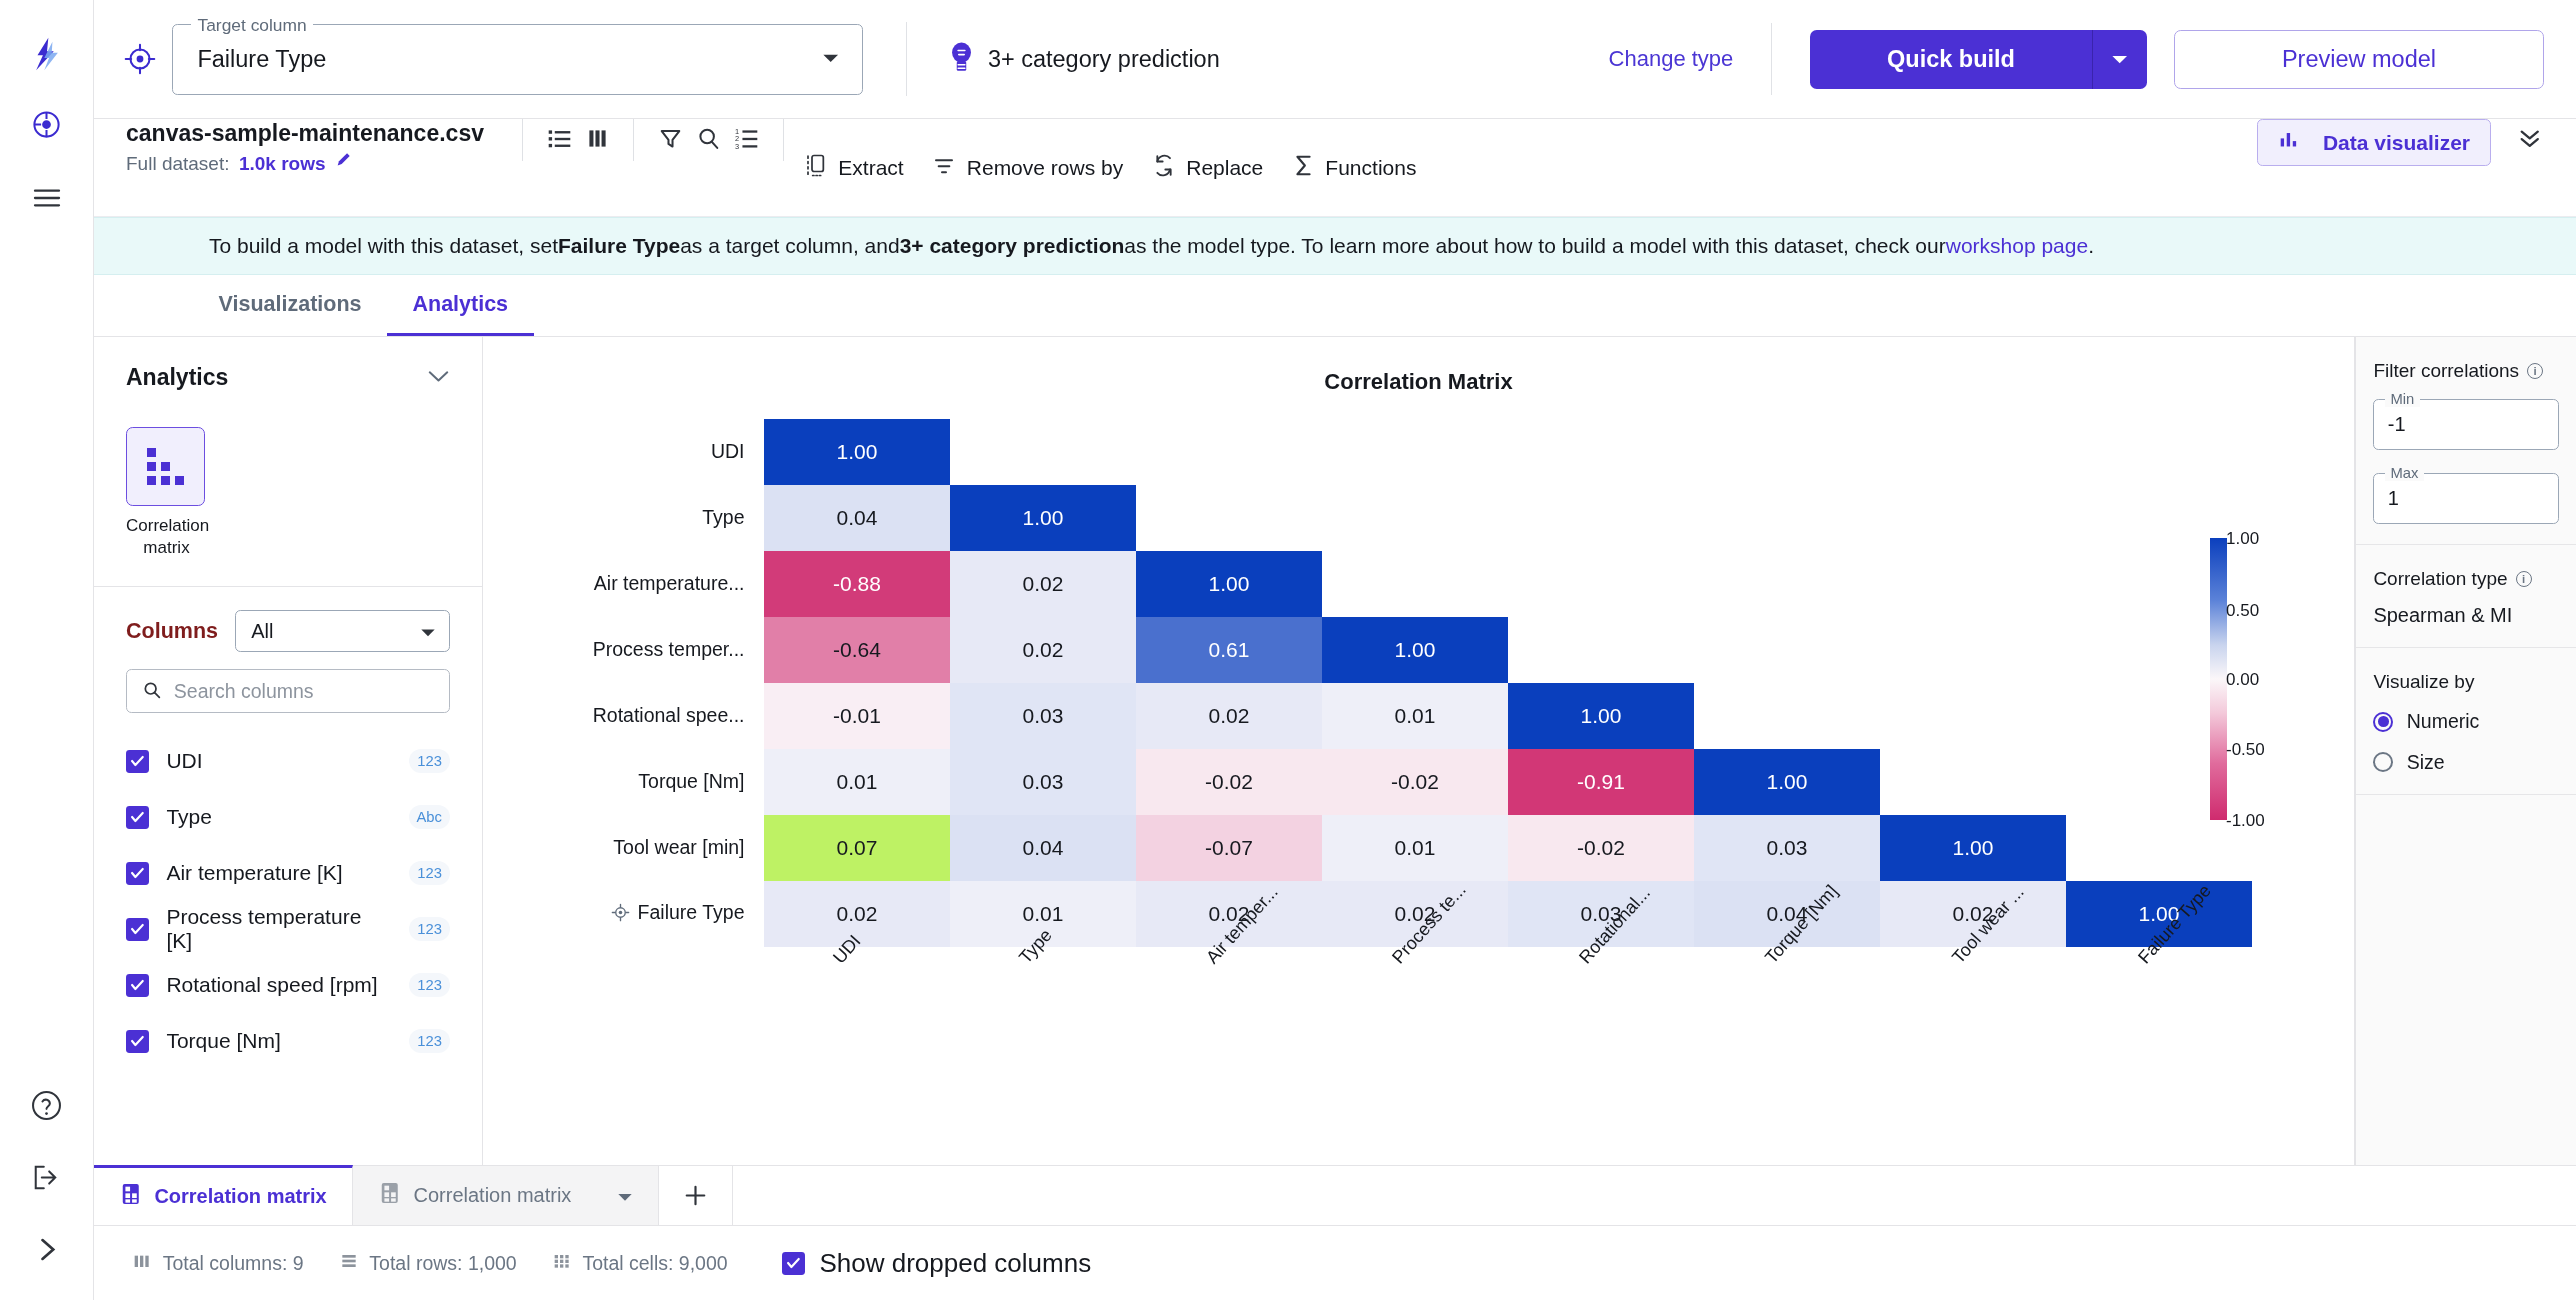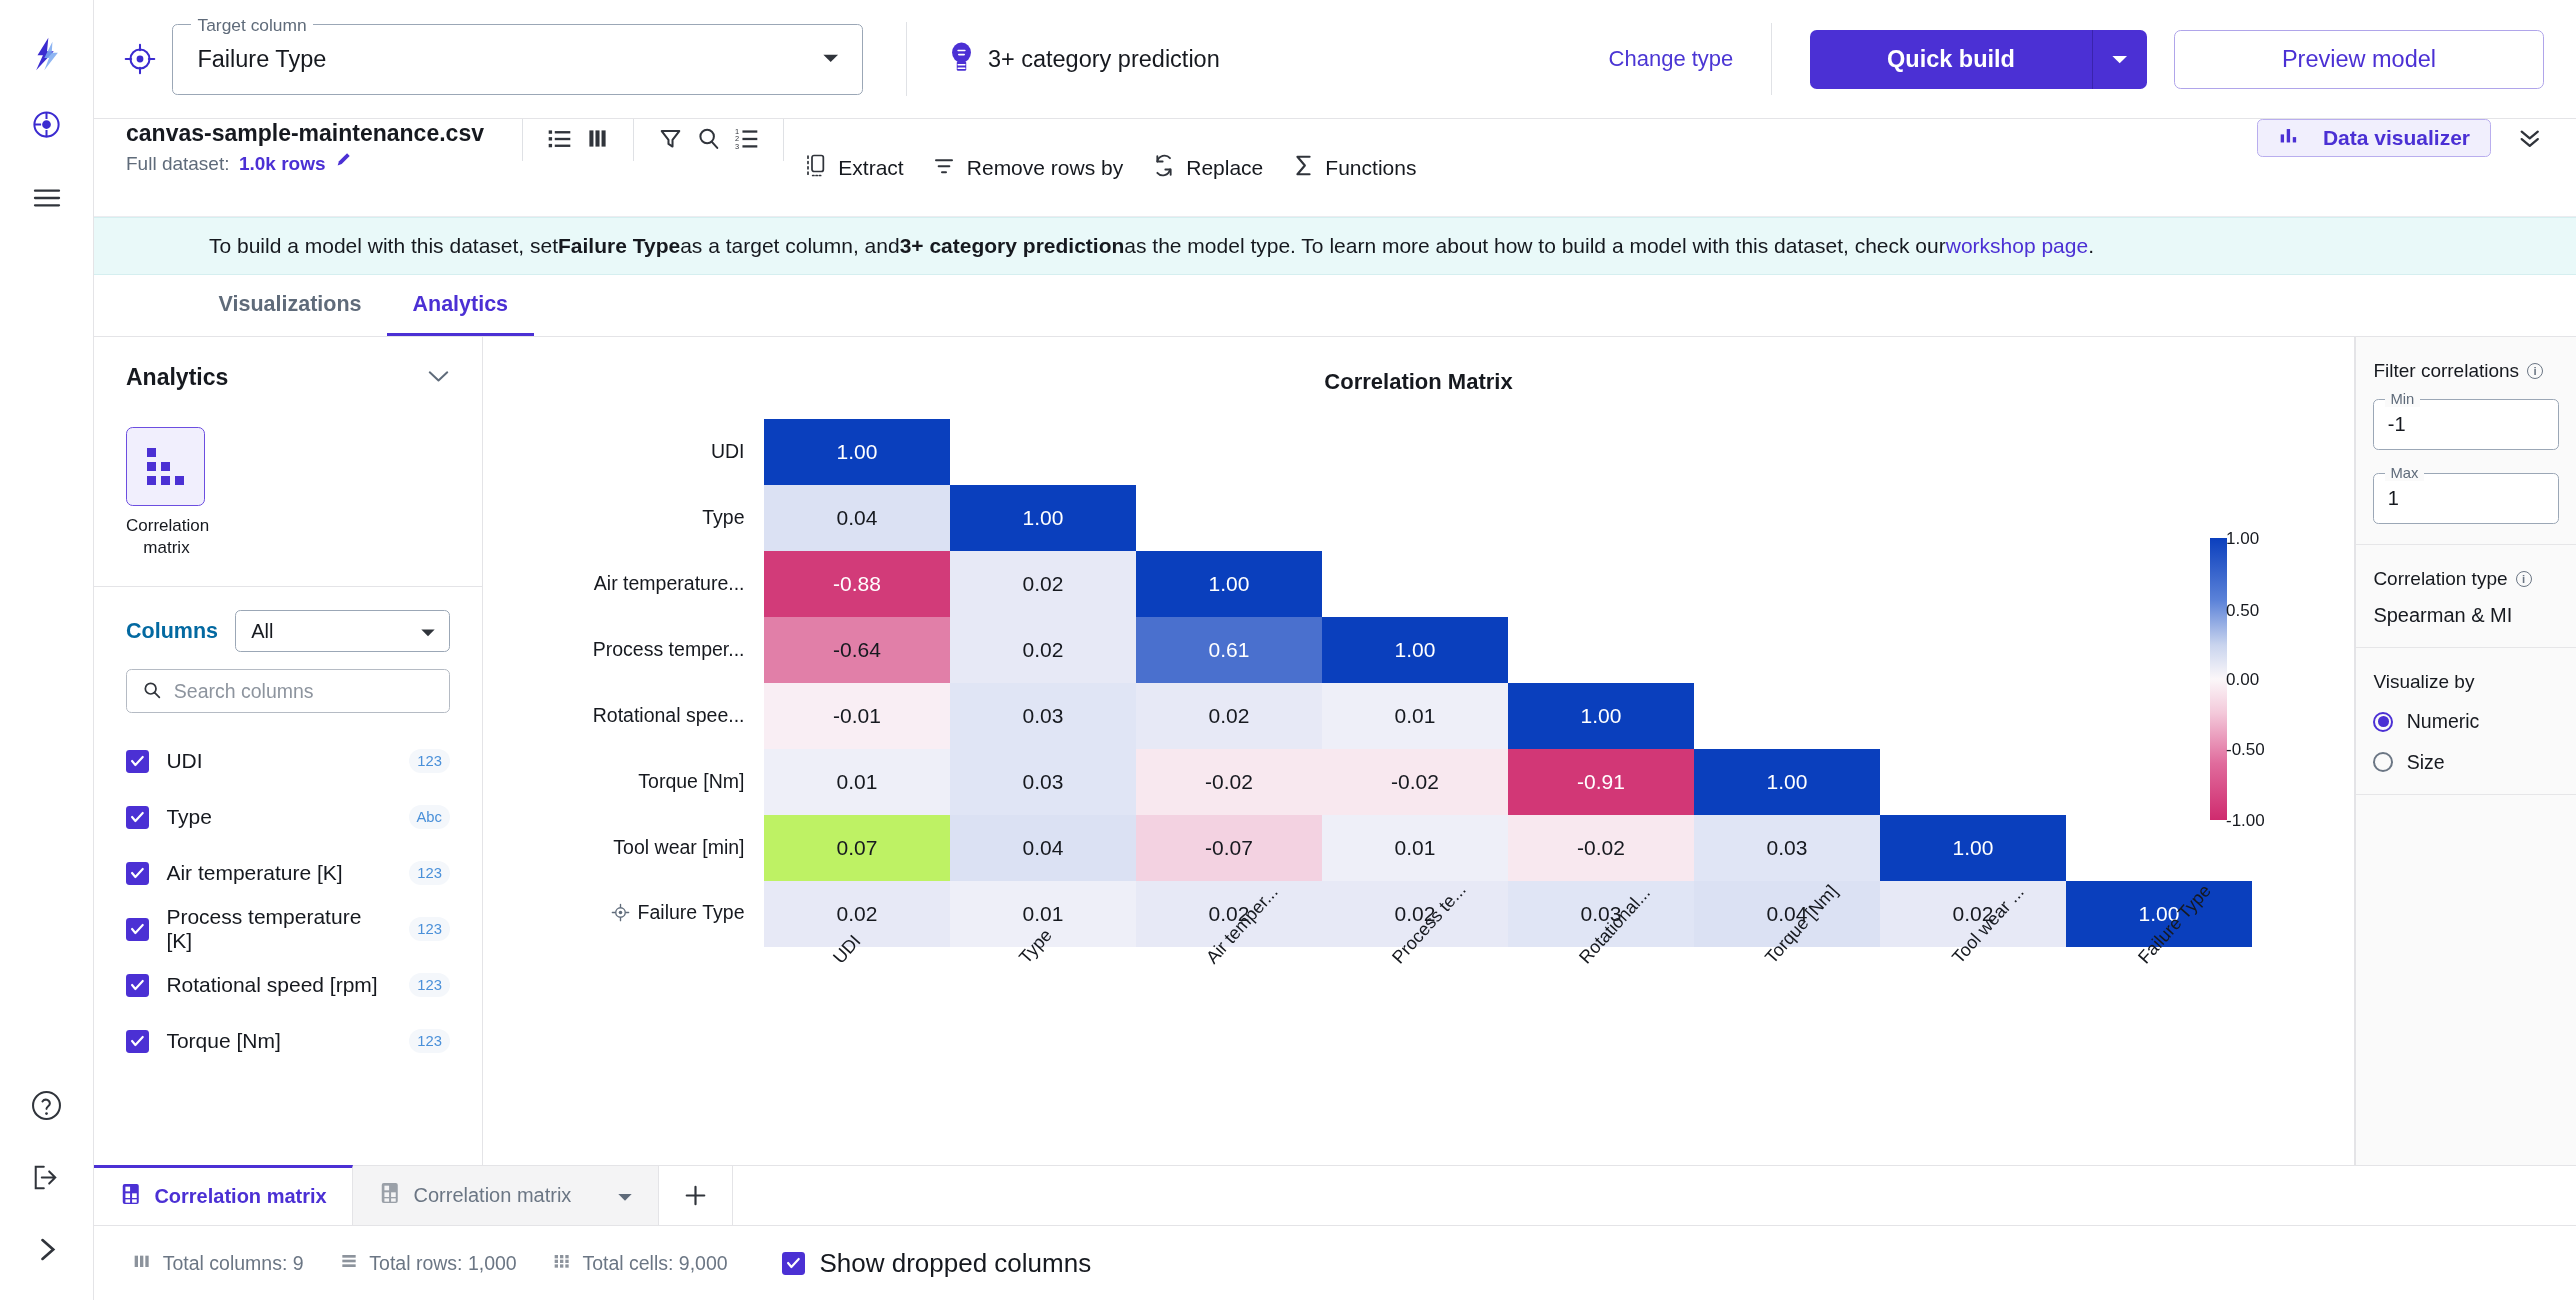--- a/index.html
+++ b/index.html
@@ -98,21 +98,21 @@
   }
   .ds-name { font-size: 23px; font-weight: bold; color: #16191f; line-height: 28px; }
   .ds-sub { font-size: 19px; color: #5f6b7a; margin-top: 5.4px; display: flex; align-items: center; gap: 9.4px; }
   .ds-sub .rows { color: #4b30d4; font-weight: bold; cursor: pointer; }
   .tool-sep { width: 0.7px; height: 42px; background: #dfe1e5; margin: 0 17.4px; }
   .tool-ico { width: 38px; height: 38px; display: flex; align-items: center; justify-content: center; cursor: pointer; }
   .tool-btn { display: flex; align-items: center; gap: 10.7px; font-size: 21px; color: #16191f; cursor: pointer; padding: 0 2.7px;}
   .dv-btn {
     margin-left: auto;
     background: #f1effd; color: #4b30d4; border: 0.7px solid #b9aeee; border-radius: 5.4px;
-    height: 38px; padding: 0 20px; display: flex; align-items: center; gap: 23px;
+    height: 47px; padding: 0 20px; display: flex; align-items: center; gap: 23px;
     font-size: 21px; font-weight: bold; cursor: pointer;
   }
   .chev-dd { margin-left: 20px; width: 38px; height: 38px; display:flex; align-items:center; justify-content:center; cursor:pointer;}
 
   
   .banner {
     background: #e9f9f9; border-top: 0.7px solid #d5eff0; border-bottom: 0.7px solid #d5eff0;
     min-height: 58px; display: flex; align-items: center;
     padding: 0 32px 0 115px; font-size: 21px; color: #16191f;
   }
@@ -136,21 +136,21 @@
     width: 79px; height: 79px; border: 1.3px solid #6c4ee0; border-radius: 6.7px;
     background: #f1effd; display: flex; align-items: center; justify-content: center; cursor: pointer;
   }
   .corr-tile-grid { display: grid; grid-template-columns: repeat(3, 9.4px); grid-template-rows: repeat(3, 9.4px); gap: 4.7px; }
   .dotsq { width: 9.4px; height: 9.4px; background: #4b30d4; }
   .dotsq.off { background: transparent; }
   .corr-label { font-size: 17px; color: #16191f; text-align: center; margin-top: 9.4px; line-height: 21.5px; width: 81px; }
   .lp-sep { height: 0.7px; background: #e4e4e7; margin: 28px 0 0 0; }
 
   .cols-row { display: flex; align-items: center; gap: 17.4px; padding: 23px 32px 0 32px; }
-  .cols-row .lbl { font-size: 21.5px; font-weight: bold; color: #0369a1; }
+  .cols-row .lbl { font-size: 21.5px; font-weight: bold; color: #7f1d1d; }
   .sel-all { flex: 1; height: 42px; border: 0.7px solid #9ba7b6; border-radius: 5.4px; display: flex; align-items: center; padding: 0 14.8px; font-size: 20px; color: #16191f; cursor: pointer; position: relative; }
   .sel-all .cv { position: absolute; right: 13.4px; top: 50%; transform: translateY(-50%); }
   .search-box { margin: 17.4px 32px 0 32px; height: 44px; border: 0.7px solid #b5bbc4; border-radius: 5.4px; display: flex; align-items: center; gap: 12px; padding: 0 14.8px; cursor: text; }
   .search-box input { border: none; outline: none; font-size: 19.5px; color: #16191f; font-family: "Liberation Sans", sans-serif; width: 100%; background: transparent; }
   .search-box input::placeholder { color: #8d949e; }
 
   .collist { margin-top: 20px; overflow: hidden; }
   .colitem { display: flex; align-items: center; gap: 17.4px; padding: 0 32px; height: 56px; cursor: pointer; }
   .cbx { width: 23px; height: 23px; border-radius: 3.4px; background: #4b30d4; display: flex; align-items: center; justify-content: center; flex: 0 0 23px; }
   .colname { font-size: 21px; color: #16191f; flex: 1; }

